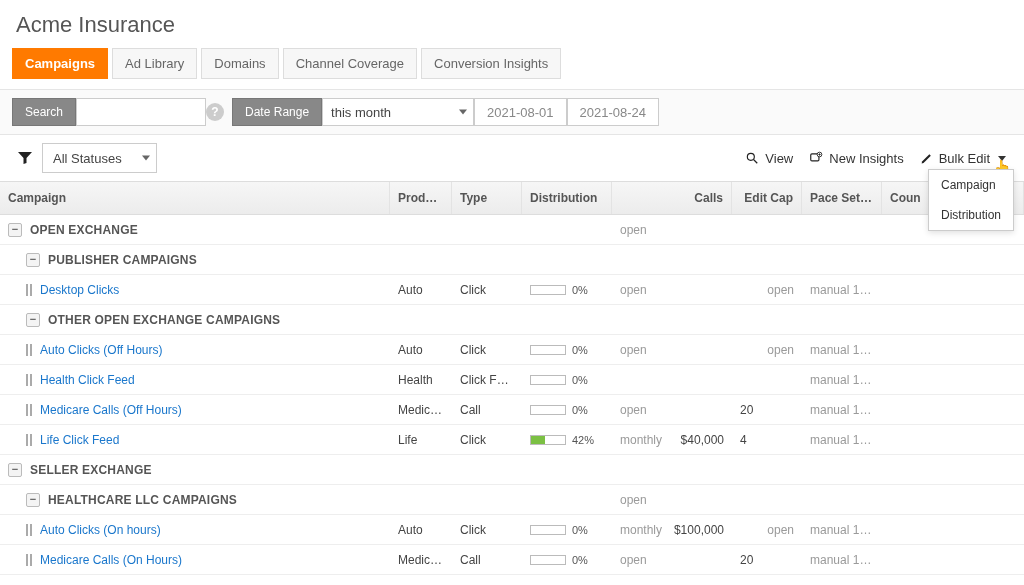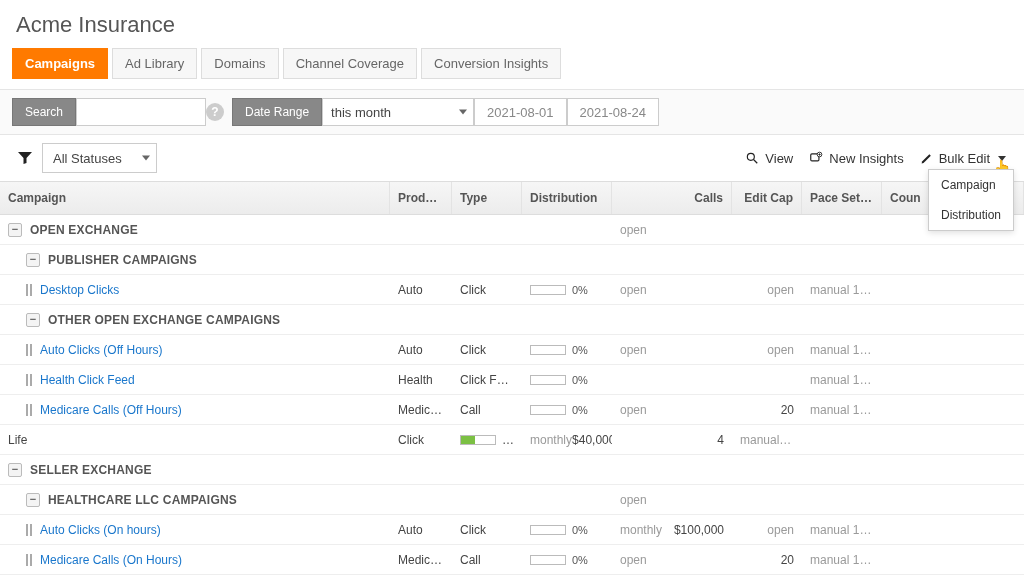--- a/index.html
+++ b/index.html
@@ -28,21 +28,21 @@
   .dropdown { position:absolute; right:10px; top:34px; background:#fff; border:1px solid #ccc; box-shadow:0 2px 6px rgba(0,0,0,.12); z-index:20; min-width:80px; }
   .dropdown-item { padding:8px 12px; font-size:12px; color:#333; cursor:pointer; }
 
   .grid { border-top:1px solid #ddd; }
   .grid-header, .grid-row { display:grid; grid-template-columns: 390px 62px 70px 90px 120px 70px 80px 98px 44px; align-items:center; }
   .grid-header { background: linear-gradient(#f6f6f6,#ececec); border-bottom:1px solid #ddd; }
   .grid-header > div { padding:9px 8px; font-size:12px; color:#555; font-weight:700; border-right:1px solid #e3e3e3; white-space:nowrap; overflow:hidden; text-overflow:ellipsis;}
   .hdr-budget, .hdr-dailycap { text-align:right; }
   .grid-row { border-bottom:1px solid #eee; min-height:30px; }
   .grid-row > div { padding:7px 8px; font-size:12px; white-space:nowrap; overflow:hidden; text-overflow:ellipsis; }
-  .col-budget, .col-dailycap { text-align:right; color:#444; }
+  .col-budget, .col-dailycap { color:#444; }
   .col-dist, .col-dailycap-open, .col-pace { color:#9a9a9a; }
   .col-name a { color:#1a77cc; text-decoration:none; cursor:pointer; }
   .col-name.group { font-weight:700; color:#555; text-transform:uppercase; letter-spacing:.2px; }
   .name-wrap { display:flex; align-items:center; gap:8px; }
   .collapse-box { width:14px; height:14px; border:1px solid #bbb; background:#f4f4f4; display:flex; align-items:center; justify-content:center; font-size:11px; line-height:1; color:#666; cursor:pointer; border-radius:2px;}
   .pause-handle { display:inline-flex; gap:2px; cursor:grab; }
   .pause-handle span { width:2px; height:12px; background:#aaa; display:inline-block; }
   .indent-1 { padding-left:18px; }
   .progress { width:36px; height:10px; border:1px solid #bbb; background:#fff; display:inline-block; vertical-align:middle; margin-right:6px; position:relative; }
   .progress .fill { position:absolute; left:0; top:0; bottom:0; background:#7bc043; }
@@ -249,20 +249,29 @@
         <div>Medicare</div>
         <div>Call</div>
         <div><span class="progress"><span class="fill" style="width: 0%;"></span></span><span class="pct-label">0%</span></div>
         <div class="col-dist">open</div>
         <div class="col-dailycap">20</div>
         <div class="col-pace">manual 100%</div>
         <div></div>
         <div></div>
       </div>
       <div class="grid-row">
+        <div class="col-name">
+          <div class="name-wrap indent-1">
+            <div class="pause-handle">
+              <span></span>
+              <span></span>
+            </div>
+            <a>Life Click Feed</a>
+          </div>
+        </div>
         <div>Life</div>
         <div>Click</div>
         <div><span class="progress"><span class="fill" style="width: 42%;"></span></span><span class="pct-label">42%</span></div>
         <div class="col-dist" style="display: flex; justify-content: space-between;">
           <span>monthly</span>
           <span style="color: rgb(68, 68, 68);">$40,000</span>
         </div>
         <div class="col-dailycap">4</div>
         <div class="col-pace">manual 100%</div>
         <div></div>

